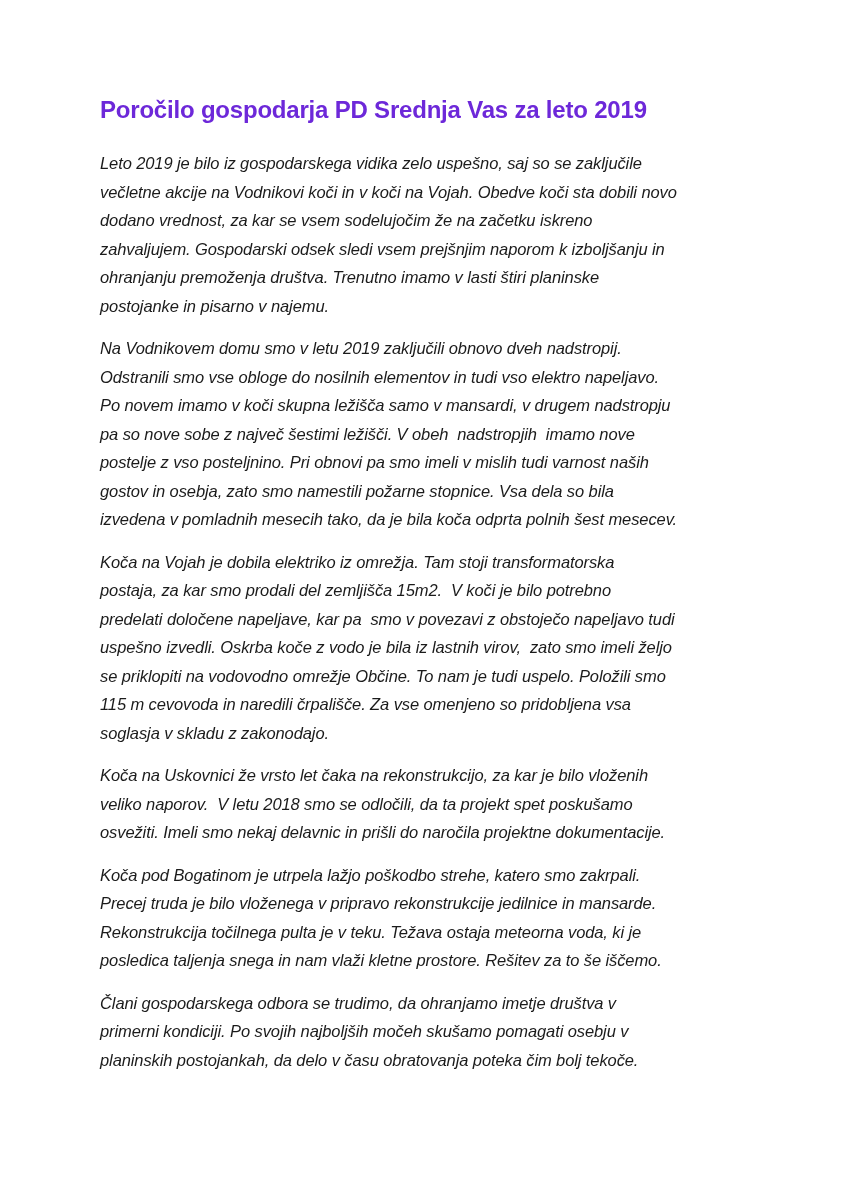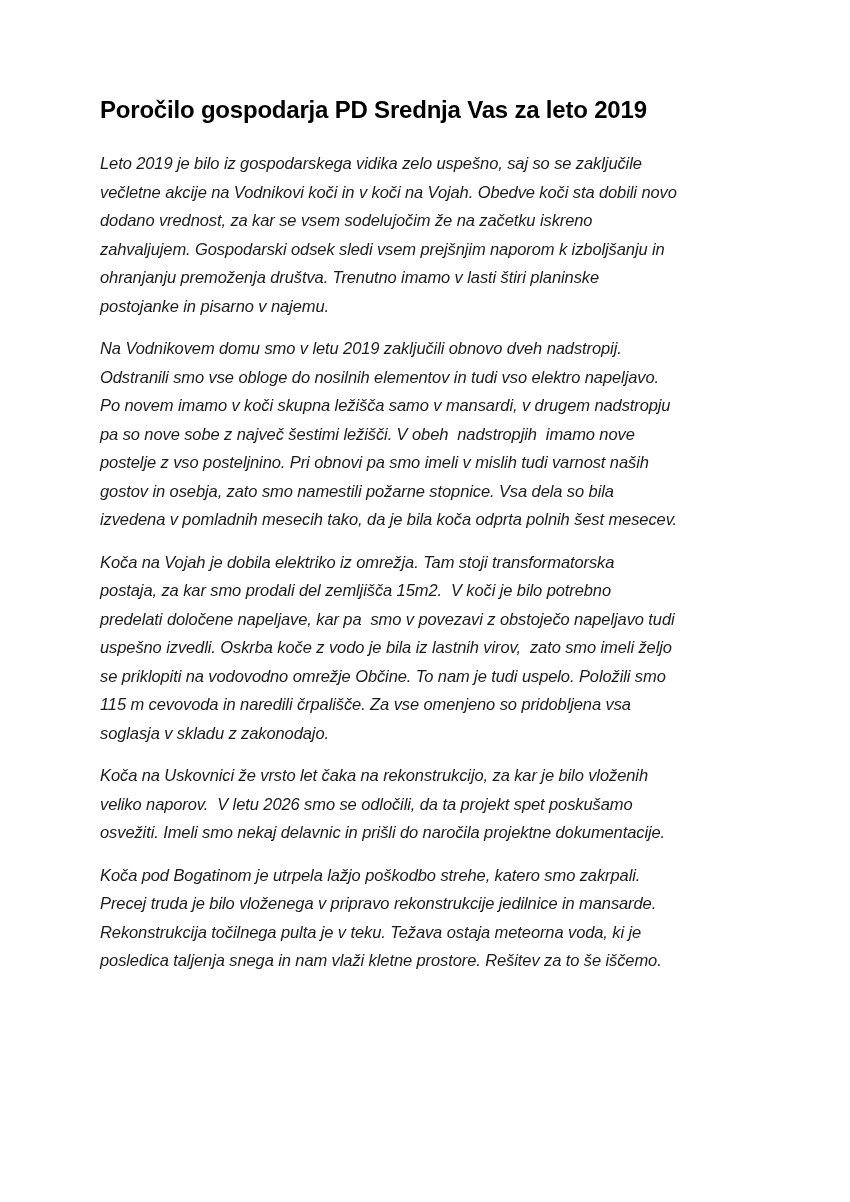--- a/index.html
+++ b/index.html
@@ -36,21 +36,21 @@
     line-height: 28.5px;
     letter-spacing: -0.1px;
     white-space: pre-wrap; 
     font-style: italic;
   }
 </style>
 </head>
 <body>
 
 <div class="page" style="background: rgb(255, 255, 255); color: rgb(27, 27, 27);">
-  <h1 class="doc-title" style="color: #000000;">Poročilo gospodarja PD Srednja Vas za leto 2019</h1>
+  <h1 class="doc-title" style="color: #6d28d9;">Poročilo gospodarja PD Srednja Vas za leto 2019</h1>
 
   <p class="doc-paragraph">Leto 2019 je bilo iz gospodarskega vidika zelo uspešno, saj so se zaključile
 večletne akcije na Vodnikovi koči in v koči na Vojah. Obedve koči sta dobili novo
 dodano vrednost, za kar se vsem sodelujočim že na začetku iskreno
 zahvaljujem. Gospodarski odsek sledi vsem prejšnjim naporom k izboljšanju in
 ohranjanju premoženja društva. Trenutno imamo v lasti štiri planinske
 postojanke in pisarno v najemu.</p>
 
   <p class="doc-paragraph">Na Vodnikovem domu smo v letu 2019 zaključili obnovo dveh nadstropij.
 Odstranili smo vse obloge do nosilnih elementov in tudi vso elektro napeljavo.
@@ -62,21 +62,24 @@
 
   <p class="doc-paragraph">Koča na Vojah je dobila elektriko iz omrežja. Tam stoji transformatorska
 postaja, za kar smo prodali del zemljišča 15m2.  V koči je bilo potrebno
 predelati določene napeljave, kar pa  smo v povezavi z obstoječo napeljavo tudi
 uspešno izvedli. Oskrba koče z vodo je bila iz lastnih virov,  zato smo imeli željo
 se priklopiti na vodovodno omrežje Občine. To nam je tudi uspelo. Položili smo
 115 m cevovoda in naredili črpališče. Za vse omenjeno so pridobljena vsa
 soglasja v skladu z zakonodajo.</p>
 
   <p class="doc-paragraph">Koča na Uskovnici že vrsto let čaka na rekonstrukcijo, za kar je bilo vloženih
-veliko naporov.  V letu 2026 smo se odločili, da ta projekt spet poskušamo
+veliko naporov.  V letu 2018 smo se odločili, da ta projekt spet poskušamo
 osvežiti. Imeli smo nekaj delavnic in prišli do naročila projektne dokumentacije.</p>
 
   <p class="doc-paragraph">Koča pod Bogatinom je utrpela lažjo poškodbo strehe, katero smo zakrpali.
 Precej truda je bilo vloženega v pripravo rekonstrukcije jedilnice in mansarde.
 Rekonstrukcija točilnega pulta je v teku. Težava ostaja meteorna voda, ki je
 posledica taljenja snega in nam vlaži kletne prostore. Rešitev za to še iščemo.</p>
 
+  <p class="doc-paragraph">Člani gospodarskega odbora se trudimo, da ohranjamo imetje društva v
+primerni kondiciji. Po svojih najboljših močeh skušamo pomagati osebju v
+planinskih postojankah, da delo v času obratovanja poteka čim bolj tekoče.</p>
 </div>
 
 </body></html>

